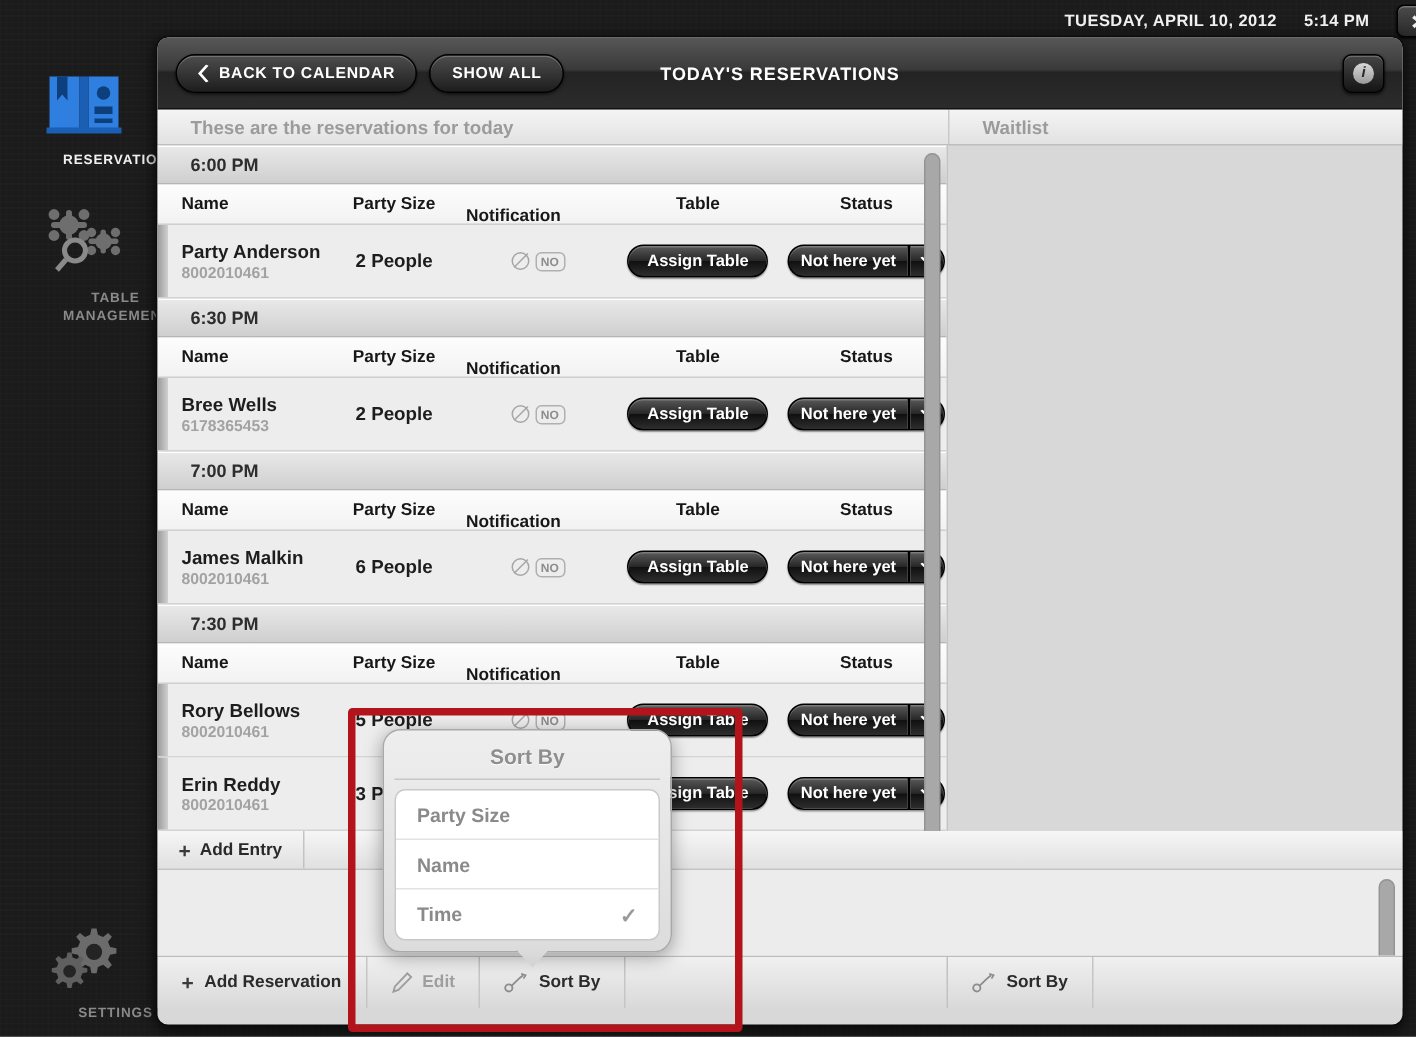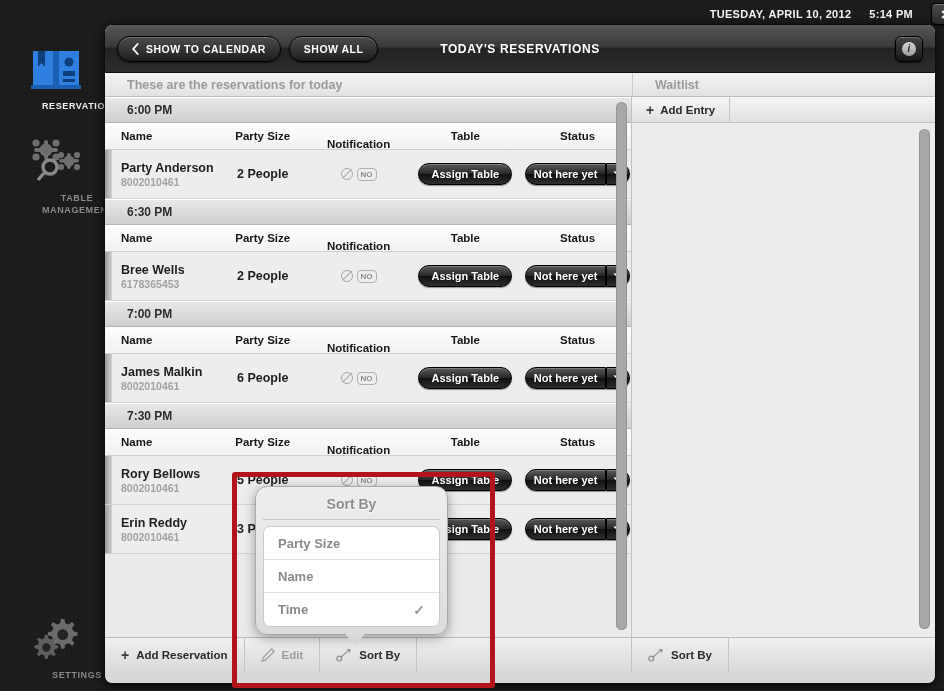--- a/index.html
+++ b/index.html
@@ -102,21 +102,21 @@
   .subheader{
     height:24px; display:flex;
     background:linear-gradient(#f4f4f4,#e2e2e2);
     border-bottom:1px solid #bdbdbd;
   }
   .subheader .left{ width:527px; display:flex; align-items:center; padding-left:22px; }
   .subheader .right{ flex:1; display:flex; align-items:center; padding-left:22px; border-left:1px solid #c9c9c9;}
   .subheader span{ color:#9b9b9b; font-size:12.5px; font-weight:bold; }
 
   
-  .body-split{ display:flex; height:540px; }
+  .body-split{ display:flex; height:540px;flex-direction:column; }
   .left-pane{
     width:527px; position:relative; background:#eaeaea;
     border-right:1px solid #c2c2c2;
     overflow:hidden;
   }
   .right-pane{ flex:1; position:relative; background:#ececec; overflow:hidden; }
 
   
   .grp-head{
     height:26px; display:flex; align-items:center; padding-left:22px;
@@ -126,21 +126,21 @@
   }
   
   .col-head{
     height:27px; display:flex; align-items:center;
     background:linear-gradient(#fdfdfd,#f2f2f2);
     border-bottom:1px solid #cfcfcf;
     font-size:11.5px; font-weight:bold; color:#171717;
   }
   .c-name{ width:110px; padding-left:16px; }
   .c-party{ width:96px; text-align:center; }
-  .c-notif{ width:96px; text-align:center;margin-top:16px; }
+  .c-notif{ width:96px; text-align:left;margin-top:16px; }
   .c-table{ width:118px; text-align:center; }
   .c-status{ width:107px; text-align:center; }
 
   .res-row{
     height:49px; display:flex; align-items:center;
     background:#ededed;
     border-bottom:1px solid #d3d3d3;
     position:relative;
   }
   .res-row:before{
@@ -335,21 +335,21 @@
   </div>
 </div>
 
 <div class="window">
 
   <div class="titlebar">
     <div class="tb-btn">
       <svg width="8" height="12" viewBox="0 0 8 12">
         <path d="M7 0.8 L2.4 6 L7 11.2 L5.4 12 L0 6 L5.4 0 Z" fill="#ffffff"></path>
       </svg>
-      <span>SHOW TO CALENDAR</span>
+      <span>BACK TO CALENDAR</span>
     </div>
     <div class="tb-btn">
       <span>SHOW ALL</span>
     </div>
     <div class="title">TODAY'S RESERVATIONS</div>
     <div class="info-btn">
       <div class="info-dot">i</div>
     </div>
   </div>
 

